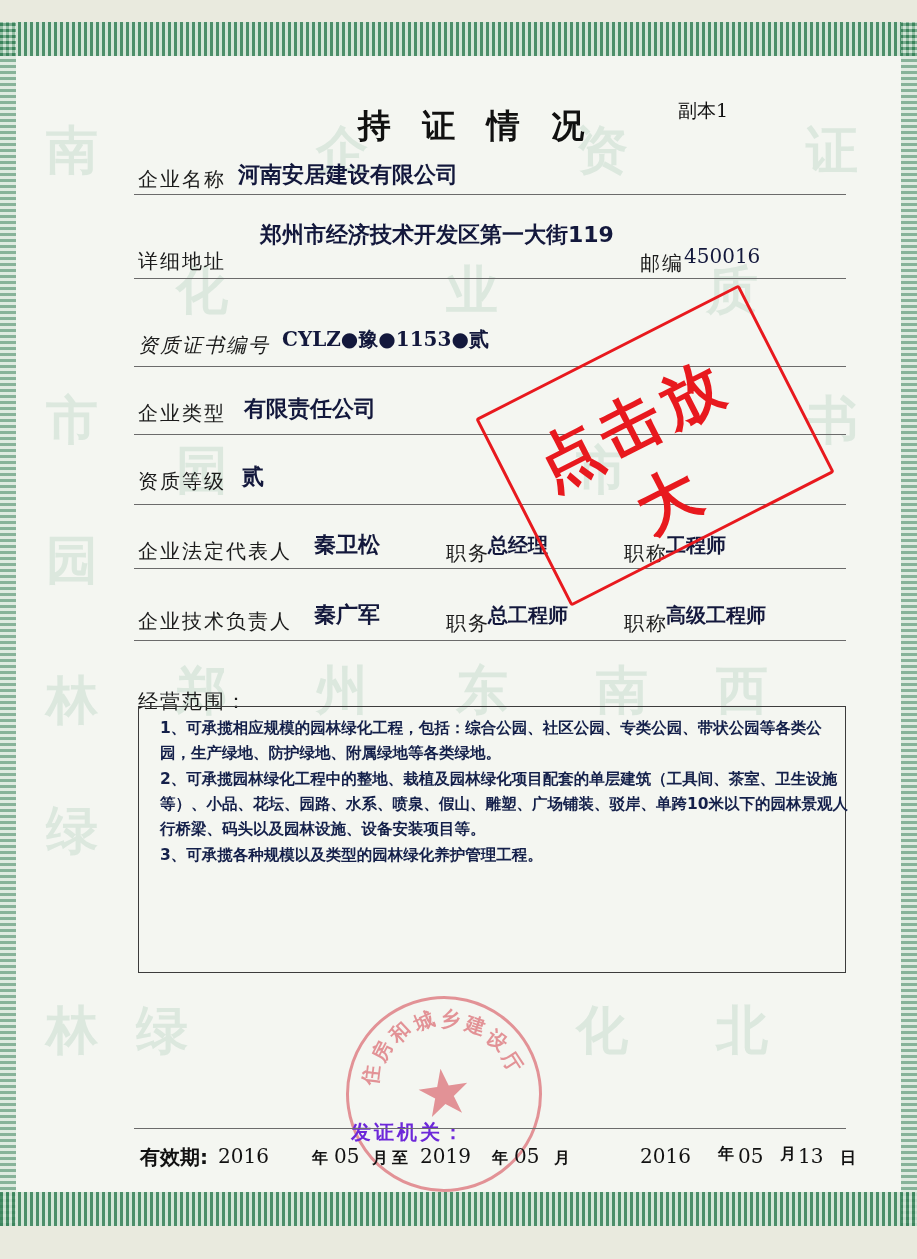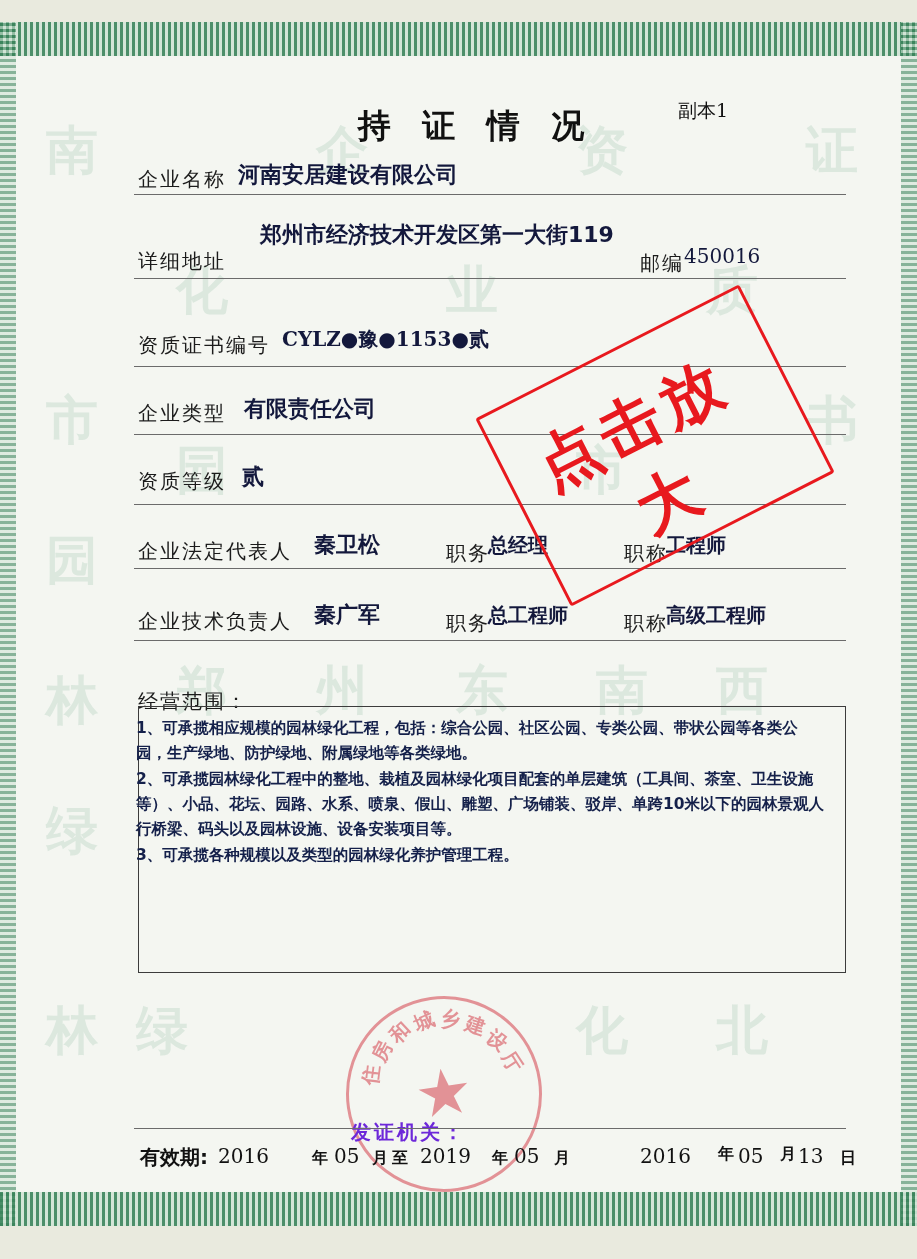--- a/index.html
+++ b/index.html
@@ -70,21 +70,21 @@
   .rule{
     position:absolute;height:1px;background:#6b6b6b;left:118px;width:712px;
   }
 
   
   .scopebox{
     position:absolute;left:122px;top:650px;width:706px;height:265px;
     border:1px solid #3c3c3c;background:transparent;
   }
   .scopetext{
-    position:absolute;left:120px;top:660px;width:690px;
+    position:absolute;left:144px;top:660px;width:690px;
     font-size:15.5px;line-height:25px;color:#14204a;font-weight:bold;
     font-family:"DejaVu Sans","Liberation Sans",sans-serif;
   }
   .scopetext p{margin:0 0 1px 0;}
 
   
   .stamp{
     position:absolute;left:487px;top:300px;width:320px;height:290px;
     pointer-events:none;
   }
@@ -184,21 +184,21 @@
       <div class="lbl" style="left:122px;top:110px;">企业名称</div>
       <div class="val big" style="left:222px;top:104px;">河南安居建设有限公司</div>
       <div class="rule" style="top:138px;"></div>
 
       <div class="lbl" style="left:122px;top:192px;">详细地址</div>
       <div class="val big" style="left:244px;top:164px;">郑州市经济技术开发区第一大街119</div>
       <div class="lbl" style="left:624px;top:194px;">邮编</div>
       <div class="val" style="left:668px;top:188px;font-weight:normal;font-family:'DejaVu Serif',serif;">450016</div>
       <div class="rule" style="top:222px;"></div>
 
-      <div class="lbl" style="left:122px;top:276px;">资质证书编号</div>
+      <div class="lbl" style="left:122px;top:276px;font-style:italic;">资质证书编号</div>
       <div class="val" style="left:266px;top:270px;font-family:'DejaVu Serif',serif;">CYLZ●豫●1153●贰</div>
       <div class="rule" style="top:310px;"></div>
 
       <div class="lbl" style="left:122px;top:344px;">企业类型</div>
       <div class="val big" style="left:228px;top:338px;">有限责任公司</div>
       <div class="rule" style="top:378px;"></div>
 
       <div class="lbl" style="left:122px;top:412px;">资质等级</div>
       <div class="val big" style="left:226px;top:406px;">贰</div>
       <div class="rule" style="top:448px;"></div>

